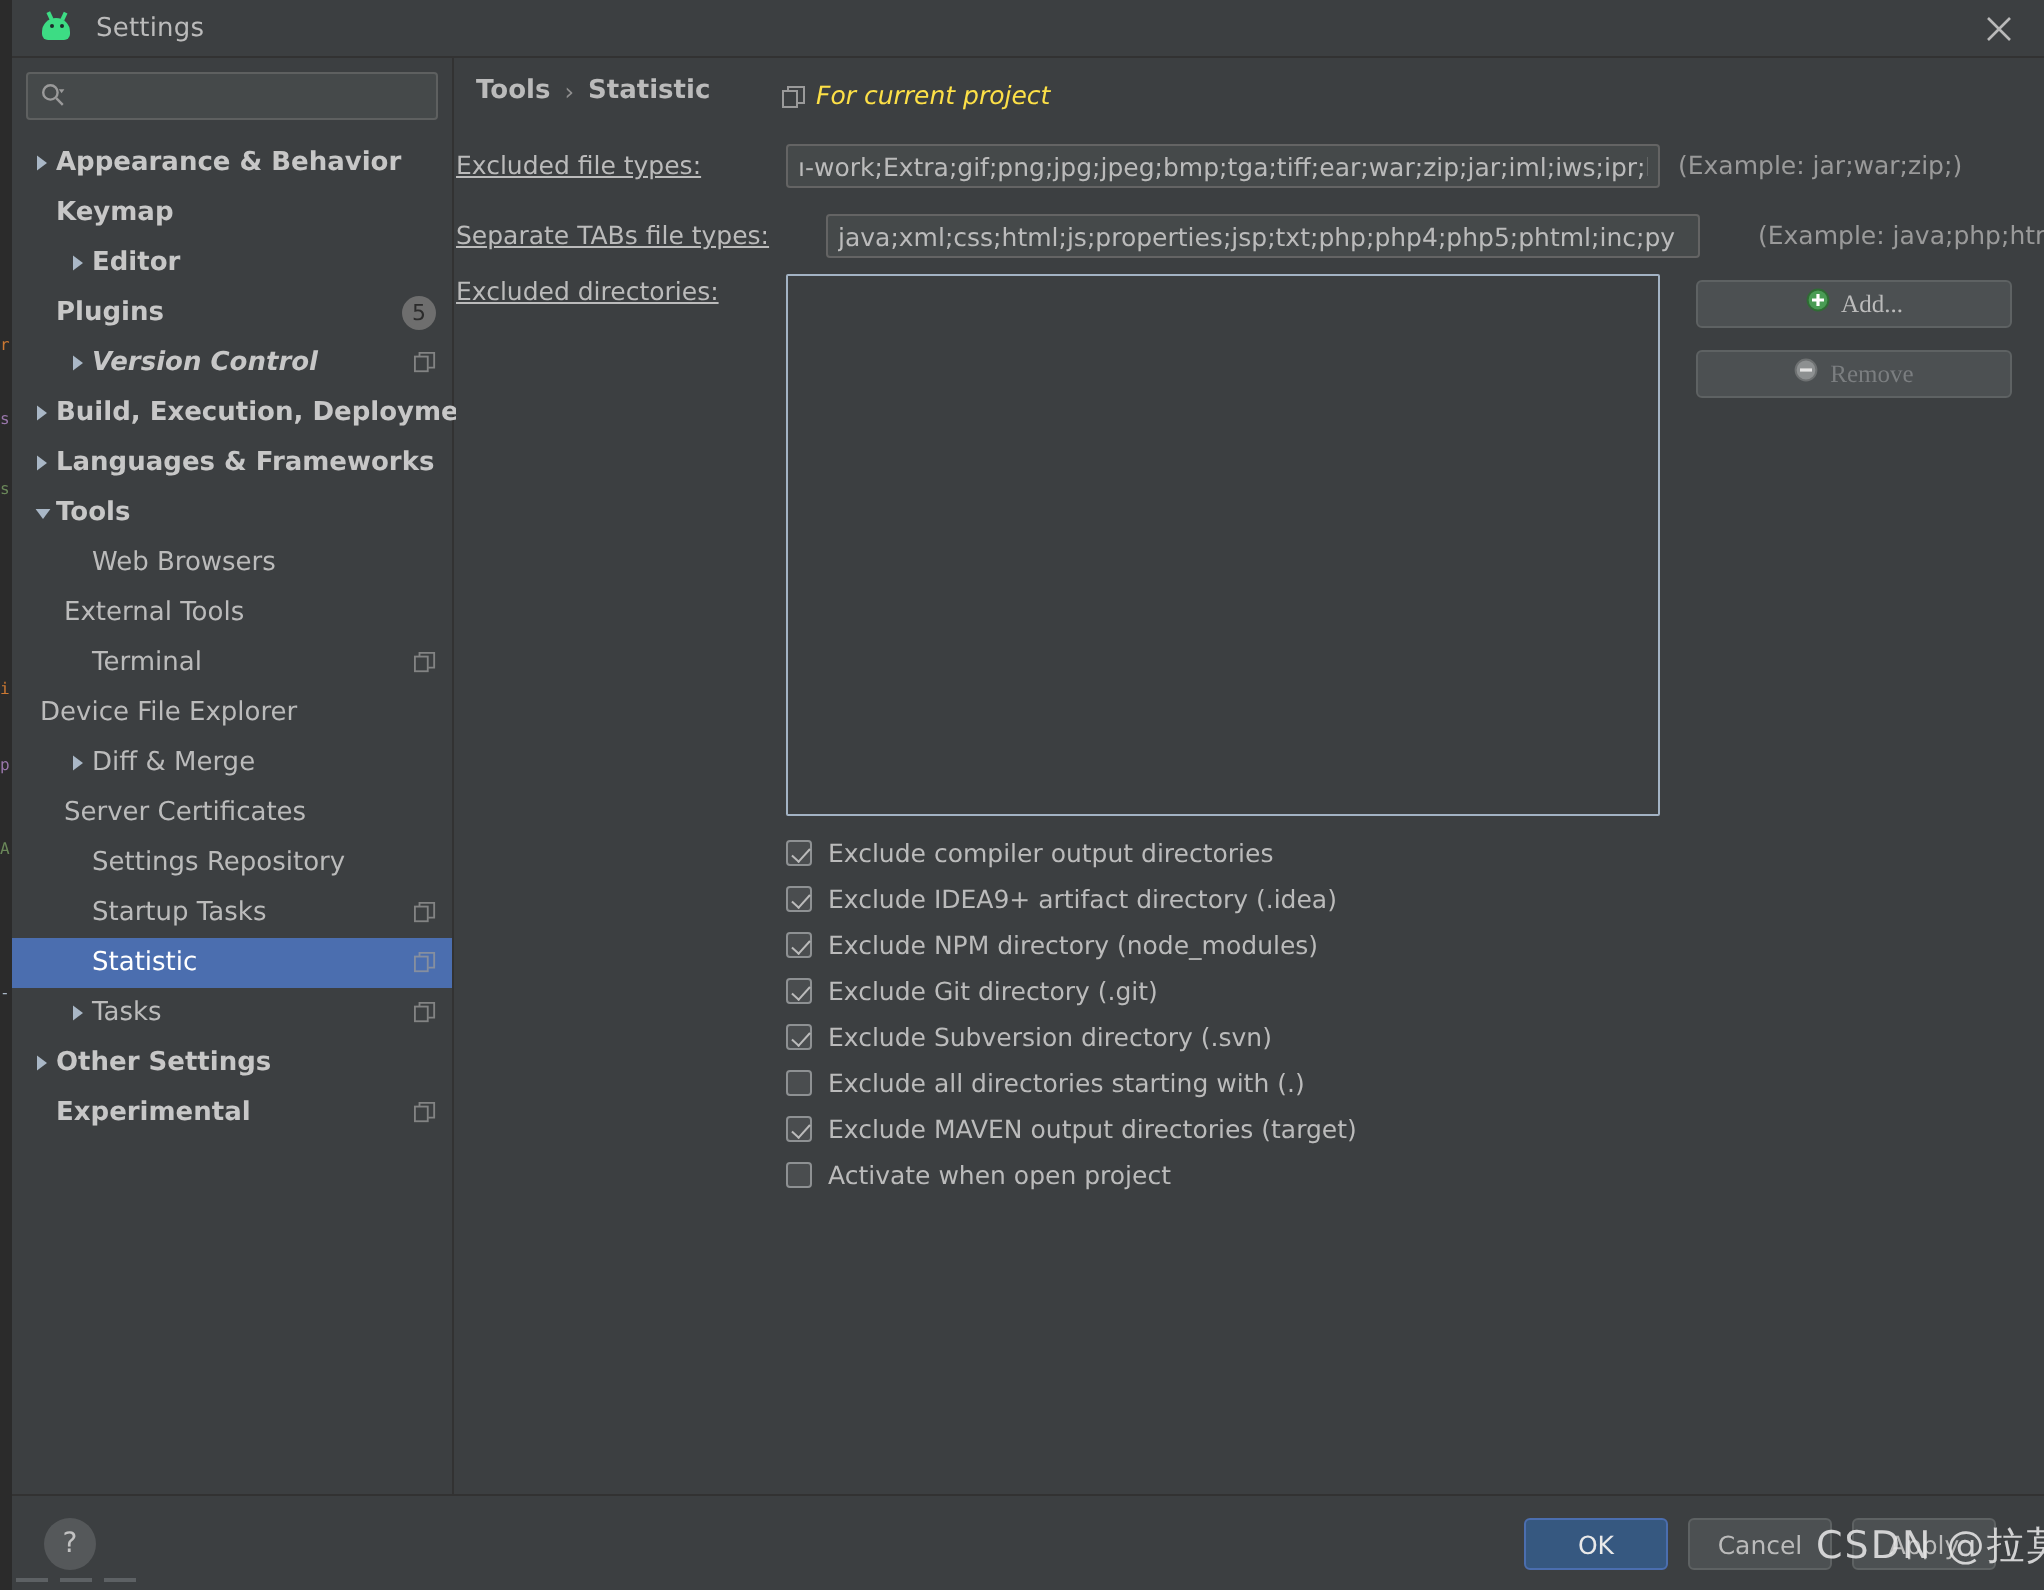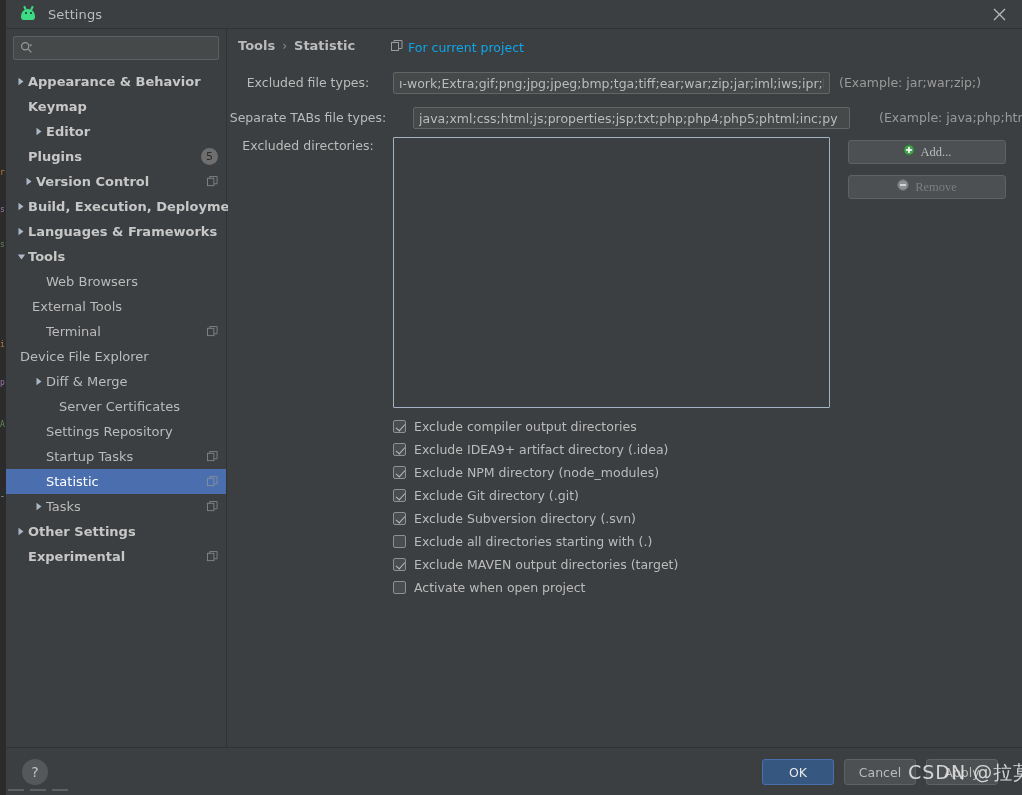--- a/index.html
+++ b/index.html
@@ -189,37 +189,39 @@
     gap: 7px;
     font-size: 13px;
     font-weight: bold;
     color: #bbbbbb;
   }
   .crumb-sep { color: #8e8e8e; font-weight: normal; font-size: 12px; }
   .scope-note {
     position: absolute;
     left: 163px; top: 11px;
     display: flex;
+    align-items: flex-end;
+    gap: 5px;
+    font-size: 12.5px;
+    color: #fde047;
+    font-style: italic;
+  }
+  .scope-note svg { display: block; }
+
+  .row {
+    position: absolute;
+    display: flex;
     align-items: flex-start;
-    gap: 5px;
-    font-size: 12.5px;
-    color: #0ea5e9;
-  }
-  .scope-note svg { display: block; }
-
-  .row {
-    position: absolute;
-    display: flex;
-    align-items: flex-start;
   }
   .field-label {
-    text-align: center;
+    text-align: left;
     font-size: 12.5px;
     color: #bbbbbb;
     white-space: nowrap;
+    text-decoration: underline;
   }
   .text-input {
     background: #45494a;
     border: 1px solid #646464;
     border-radius: 2px;
     color: #bbbbbb;
     font-size: 12.5px;
     font-family: "DejaVu Sans", "Liberation Sans", sans-serif;
     padding: 0 5px;
     height: 22px;
@@ -422,21 +424,21 @@
               <path d="M1.5 0.8 L6.5 4.5 L1.5 8.2 Z" fill="#a9b7c6"></path>
             </svg>
           </span>
           <span class="tree-label bold">Editor</span>
         </div>
         <div class="tree-row" style="padding-left: 8px;">
           <span class="tree-arrow"></span>
           <span class="tree-label bold">Plugins</span>
           <span class="tree-badge">5</span>
         </div>
-        <div class="tree-row" style="padding-left: 16px;">
+        <div class="tree-row" style="padding-left: 26px; font-style: italic;">
           <span class="tree-arrow">
             <svg width="8" height="9" viewBox="0 0 8 9">
               <path d="M1.5 0.8 L6.5 4.5 L1.5 8.2 Z" fill="#a9b7c6"></path>
             </svg>
           </span>
           <span class="tree-label bold">Version Control</span>
           <span class="tree-copy">
             <svg width="11" height="11" viewBox="0 0 12 12">
               <rect x="0.5" y="2.5" width="7" height="8" stroke="#9a9a9a" stroke-width="1" fill="none"></rect>
               <path d="M3 2.5 V0.5 H11 V8.5 H7.8" stroke="#9a9a9a" stroke-width="1" fill="none"></path>
@@ -490,21 +492,21 @@
           <span class="tree-label">Device File Explorer</span>
         </div>
         <div class="tree-row" style="padding-left: 26px;">
           <span class="tree-arrow">
             <svg width="8" height="9" viewBox="0 0 8 9">
               <path d="M1.5 0.8 L6.5 4.5 L1.5 8.2 Z" fill="#a9b7c6"></path>
             </svg>
           </span>
           <span class="tree-label">Diff &amp; Merge</span>
         </div>
-        <div class="tree-row" style="padding-left: 39px;">
+        <div class="tree-row" style="padding-left: 12px;">
           <span class="tree-arrow"></span>
           <span class="tree-label">Server Certificates</span>
         </div>
         <div class="tree-row" style="padding-left: 26px;">
           <span class="tree-arrow"></span>
           <span class="tree-label">Settings Repository</span>
         </div>
         <div class="tree-row" style="padding-left: 26px;">
           <span class="tree-arrow"></span>
           <span class="tree-label">Startup Tasks</span>

